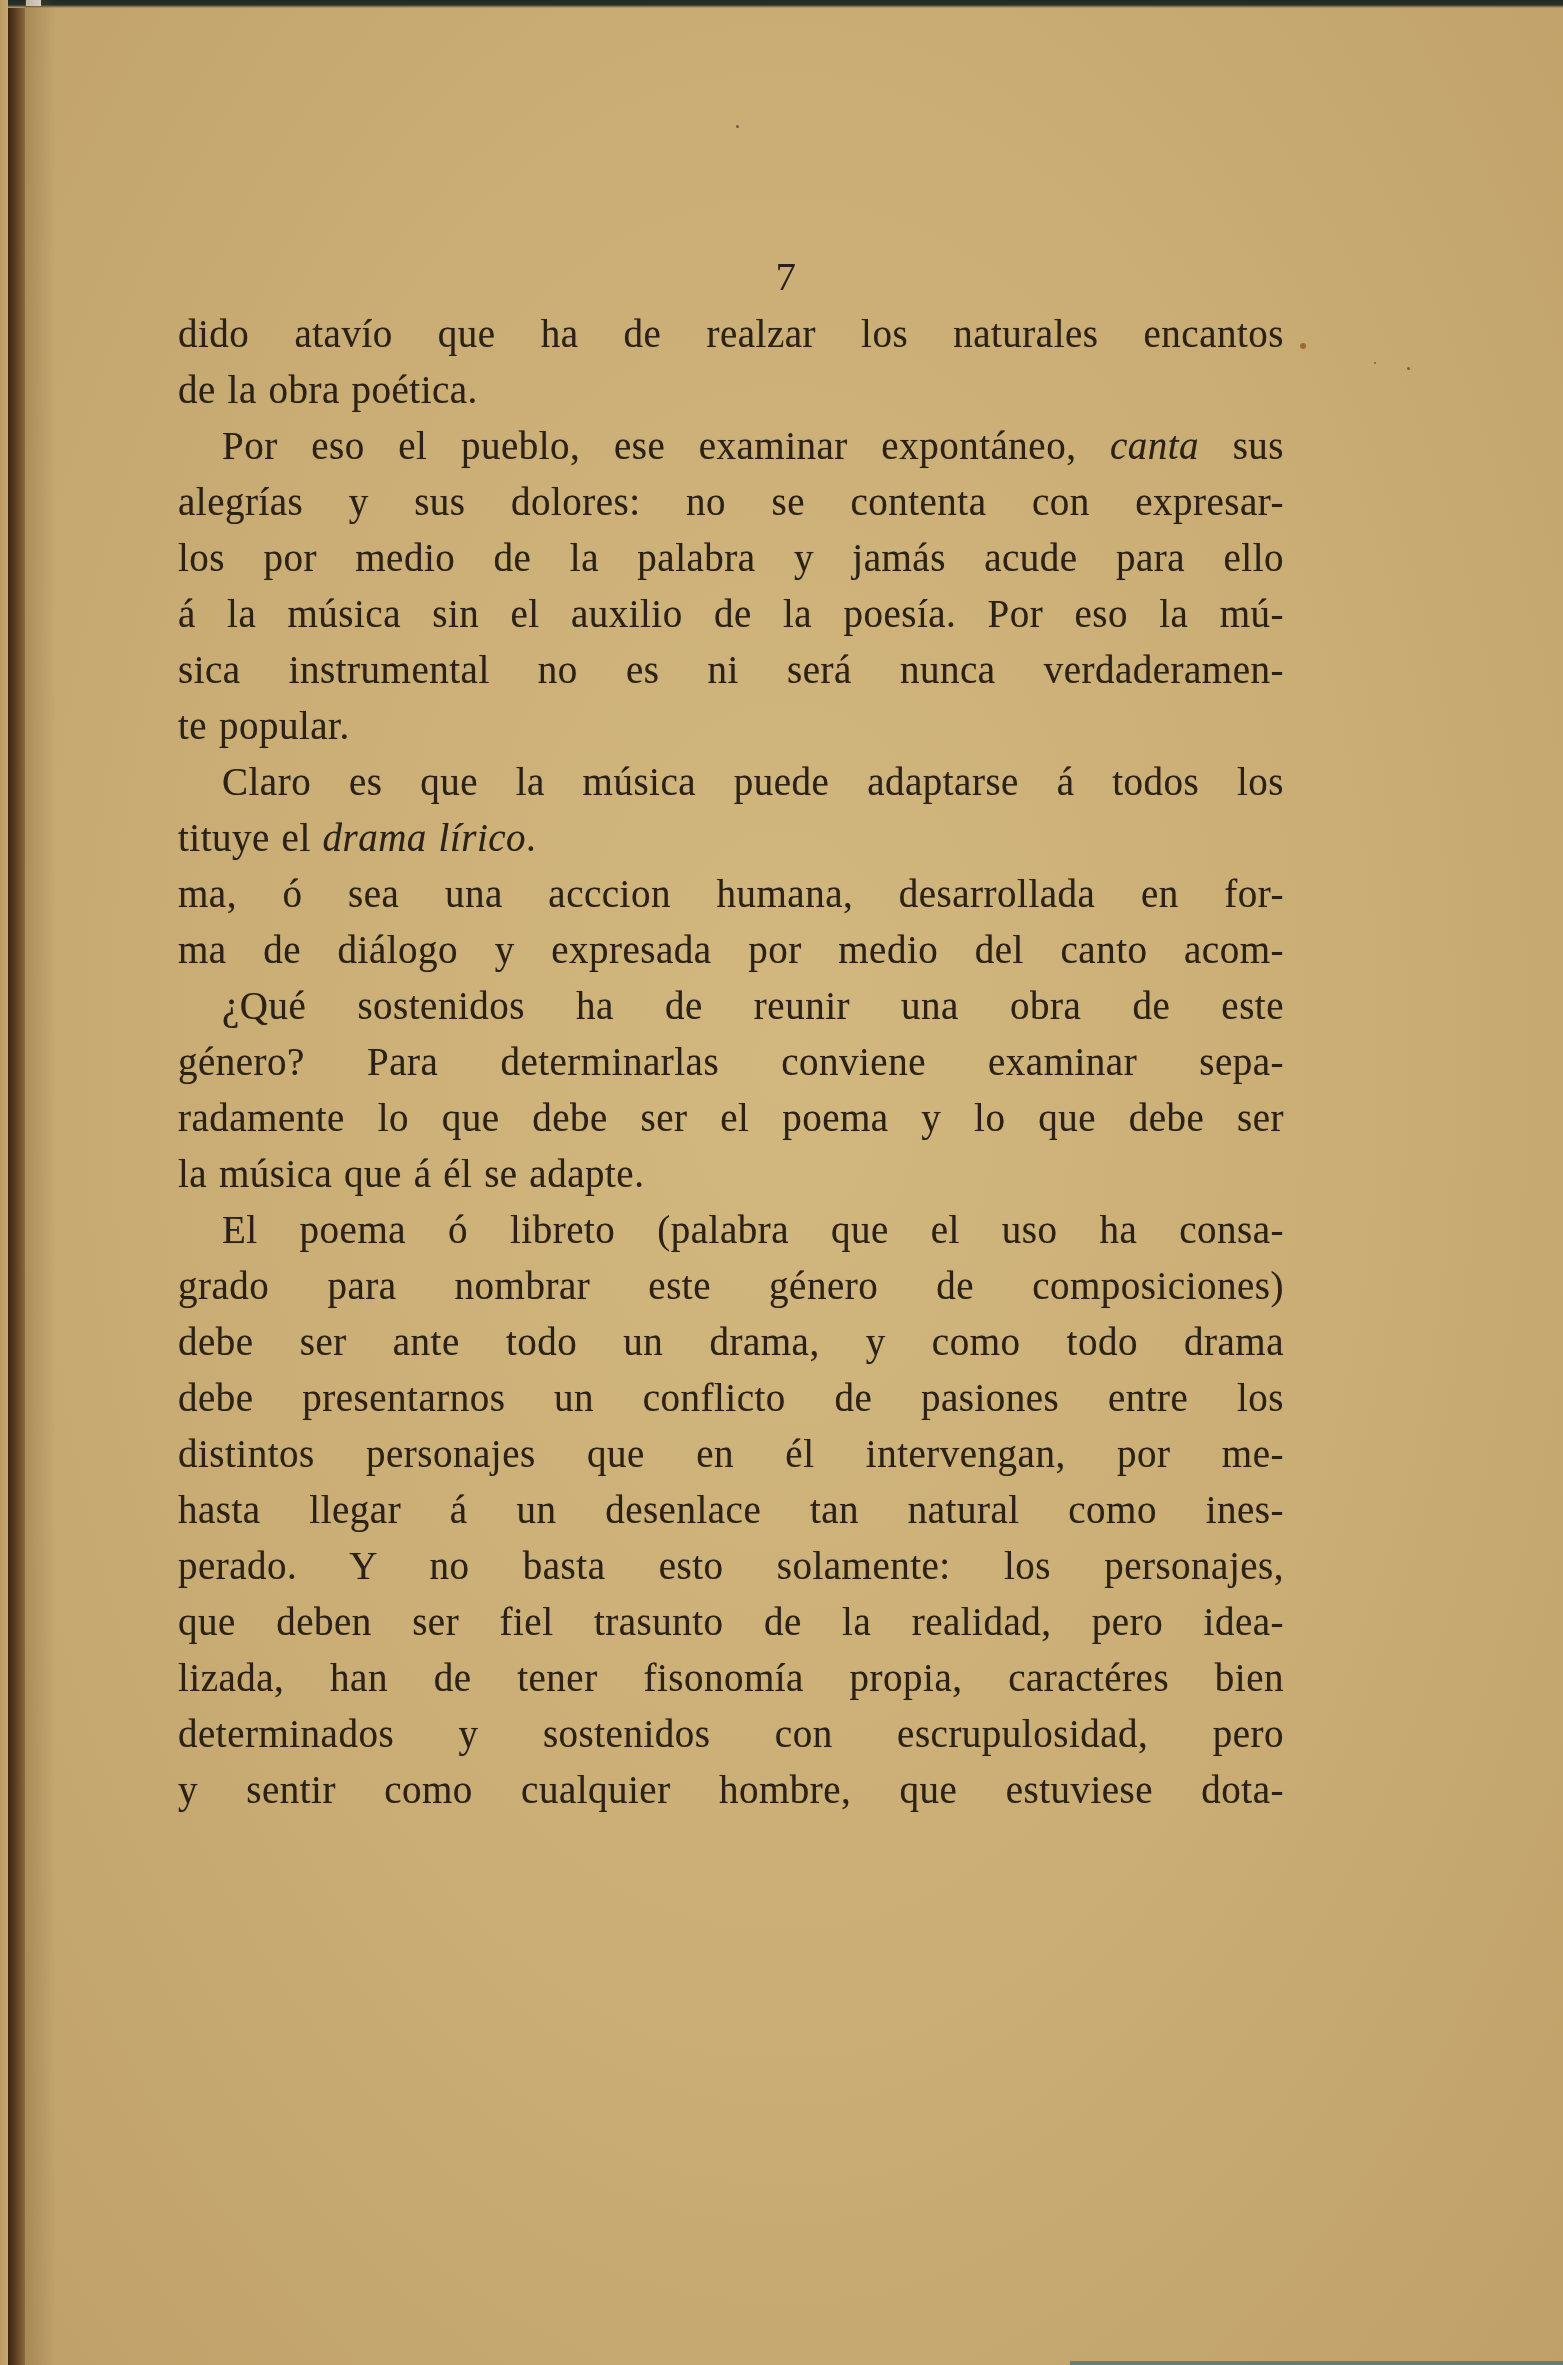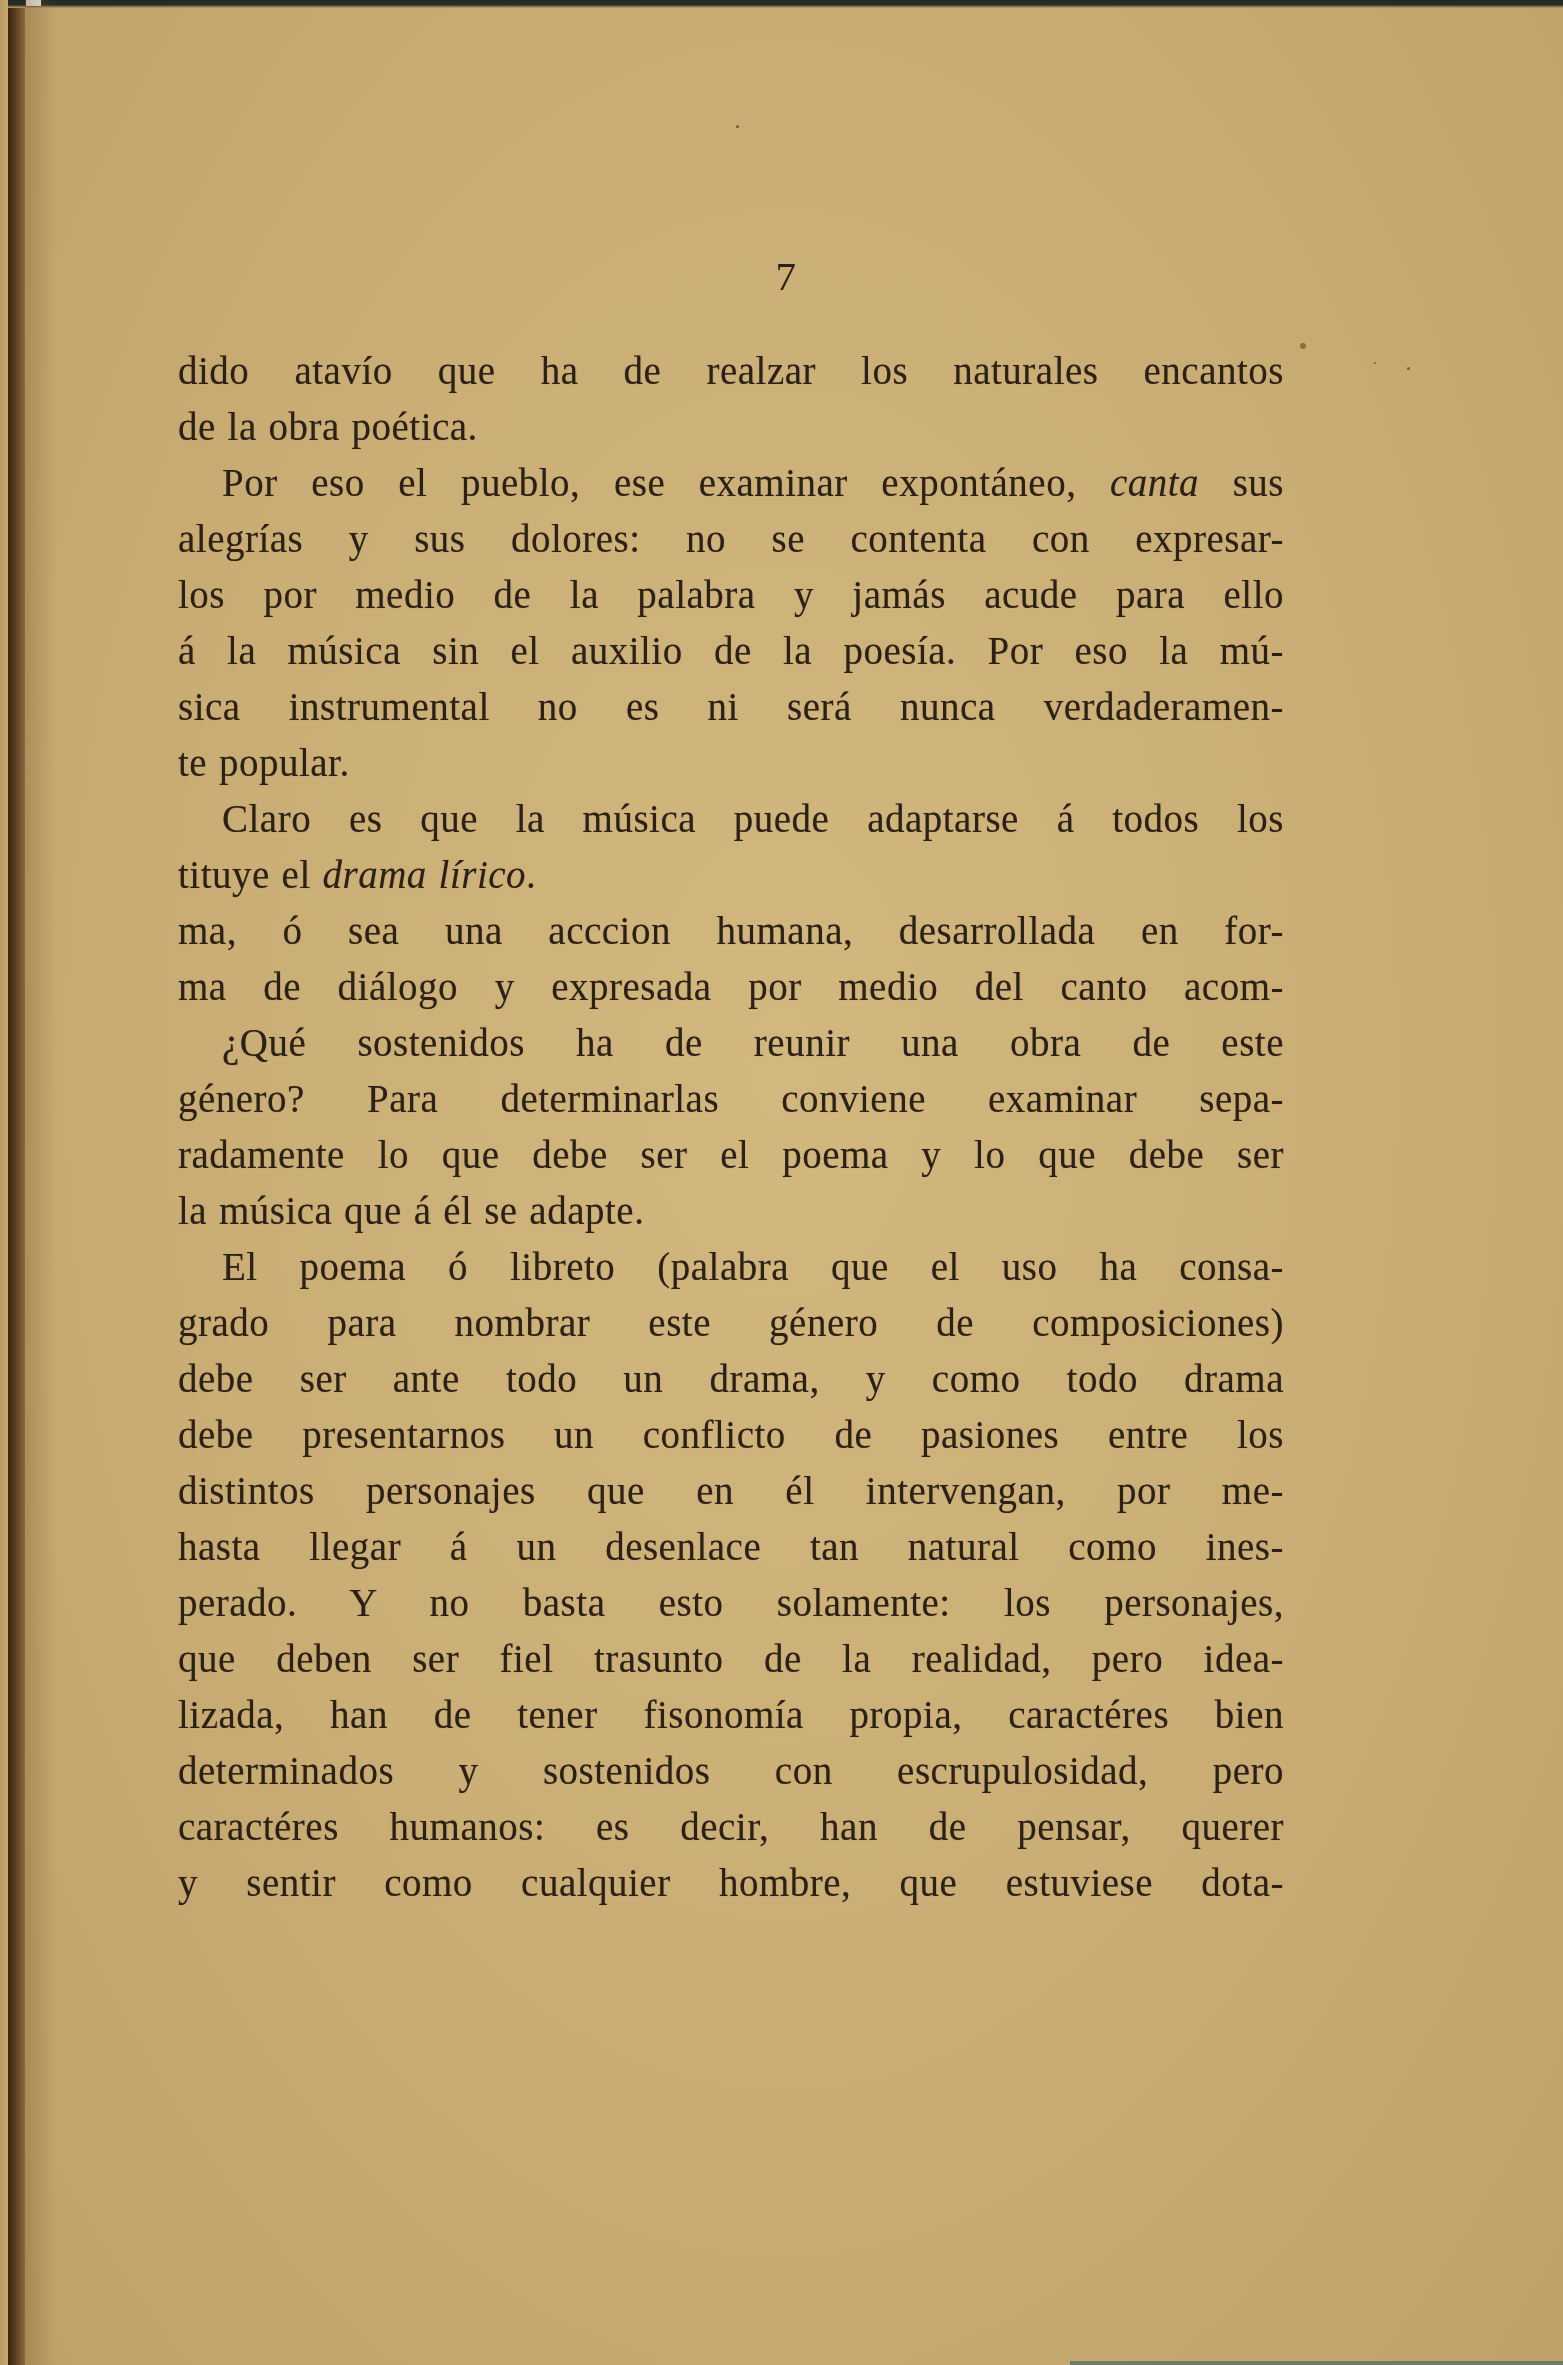--- a/index.html
+++ b/index.html
@@ -78,21 +78,20 @@
       left: 178px;
       top: 306px;
       width: 1106px;
       font-family: "Liberation Serif", "DejaVu Serif", serif;
       font-size: 39px;
       line-height: 56px;
       color: #2b2117;
       letter-spacing: 0.5px;
       word-spacing: 1.5px;
       text-shadow: 0 0 0.8px rgba(40,28,16,0.35);
-      margin-top: 37px;
     }
     .line {
       display: block;
       white-space: nowrap;
       text-align: justify;
       text-align-last: justify;
       height: 56px;
     }
     .line.last {
       text-align-last: left;
@@ -147,16 +146,15 @@
   <span class="line indent">El poema ó libreto (palabra que el uso ha consa-</span>
   <span class="line">grado para nombrar este género de composiciones)</span>
   <span class="line">debe ser ante todo un drama, y como todo drama</span>
   <span class="line">debe presentarnos un conflicto de pasiones entre los</span>
   <span class="line">distintos personajes que en él intervengan, por me-</span>
   <span class="line">hasta llegar á un desenlace tan natural como ines-</span>
   <span class="line">perado. Y no basta esto solamente: los personajes,</span>
   <span class="line">que deben ser fiel trasunto de la realidad, pero idea-</span>
   <span class="line">lizada, han de tener fisonomía propia, caractéres bien</span>
   <span class="line">determinados y sostenidos con escrupulosidad, pero</span>
-  <span class="line">caractéres humanos: es decir, han de pensar, querer</span>
   <span class="line">y sentir como cualquier hombre, que estuviese dota-</span>
 </div>
 
 
 </body></html>

